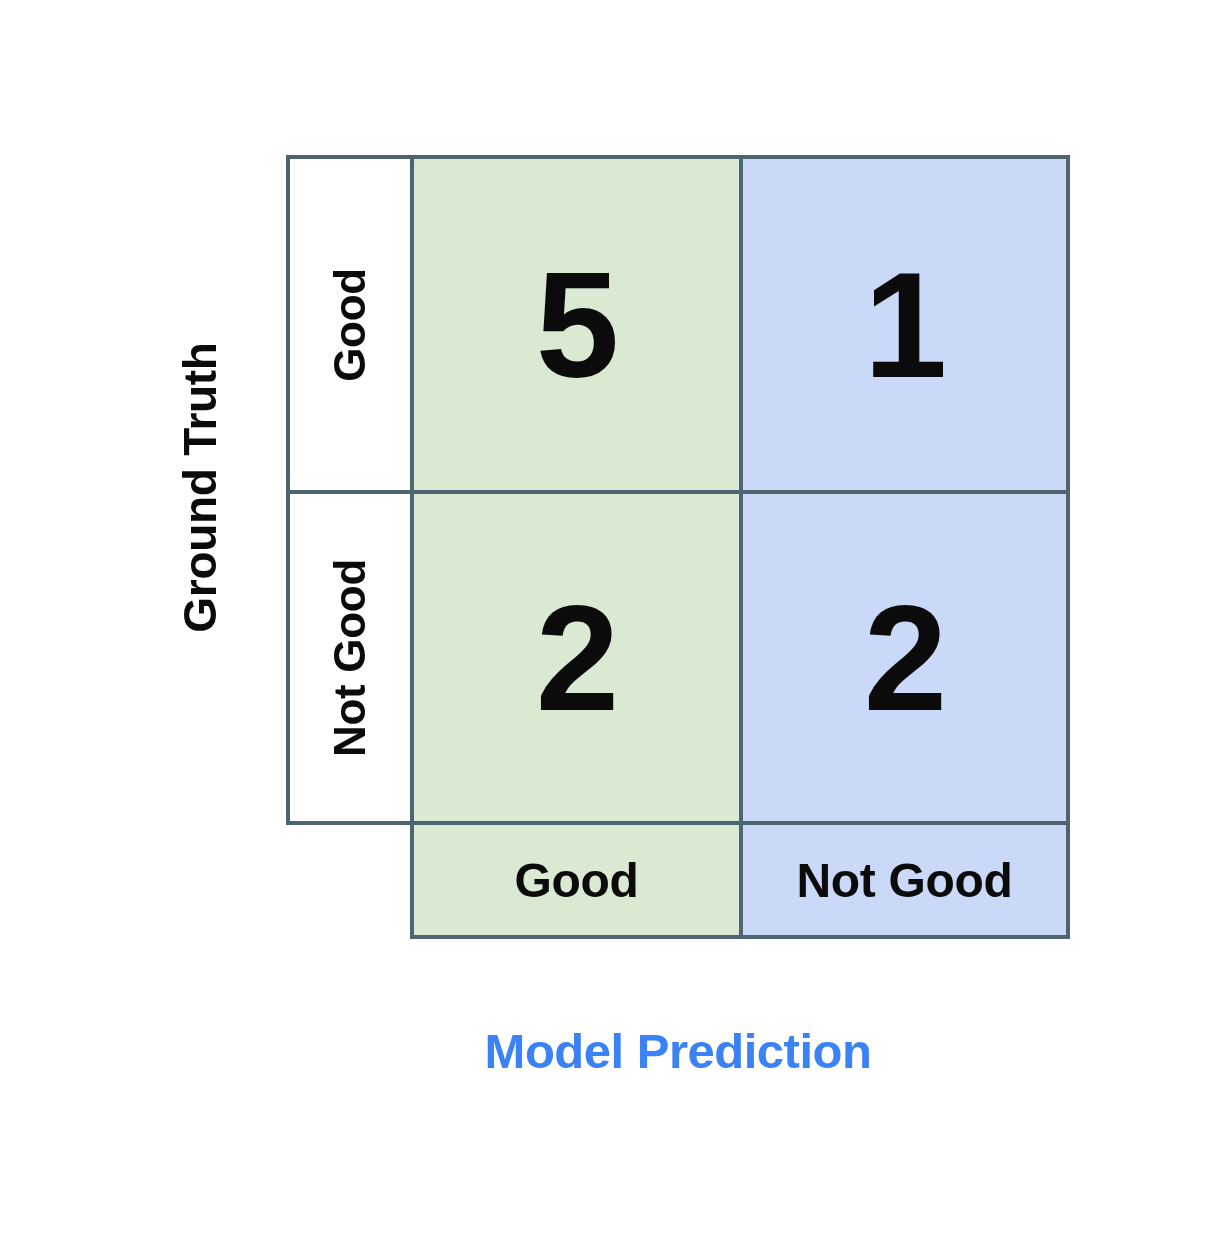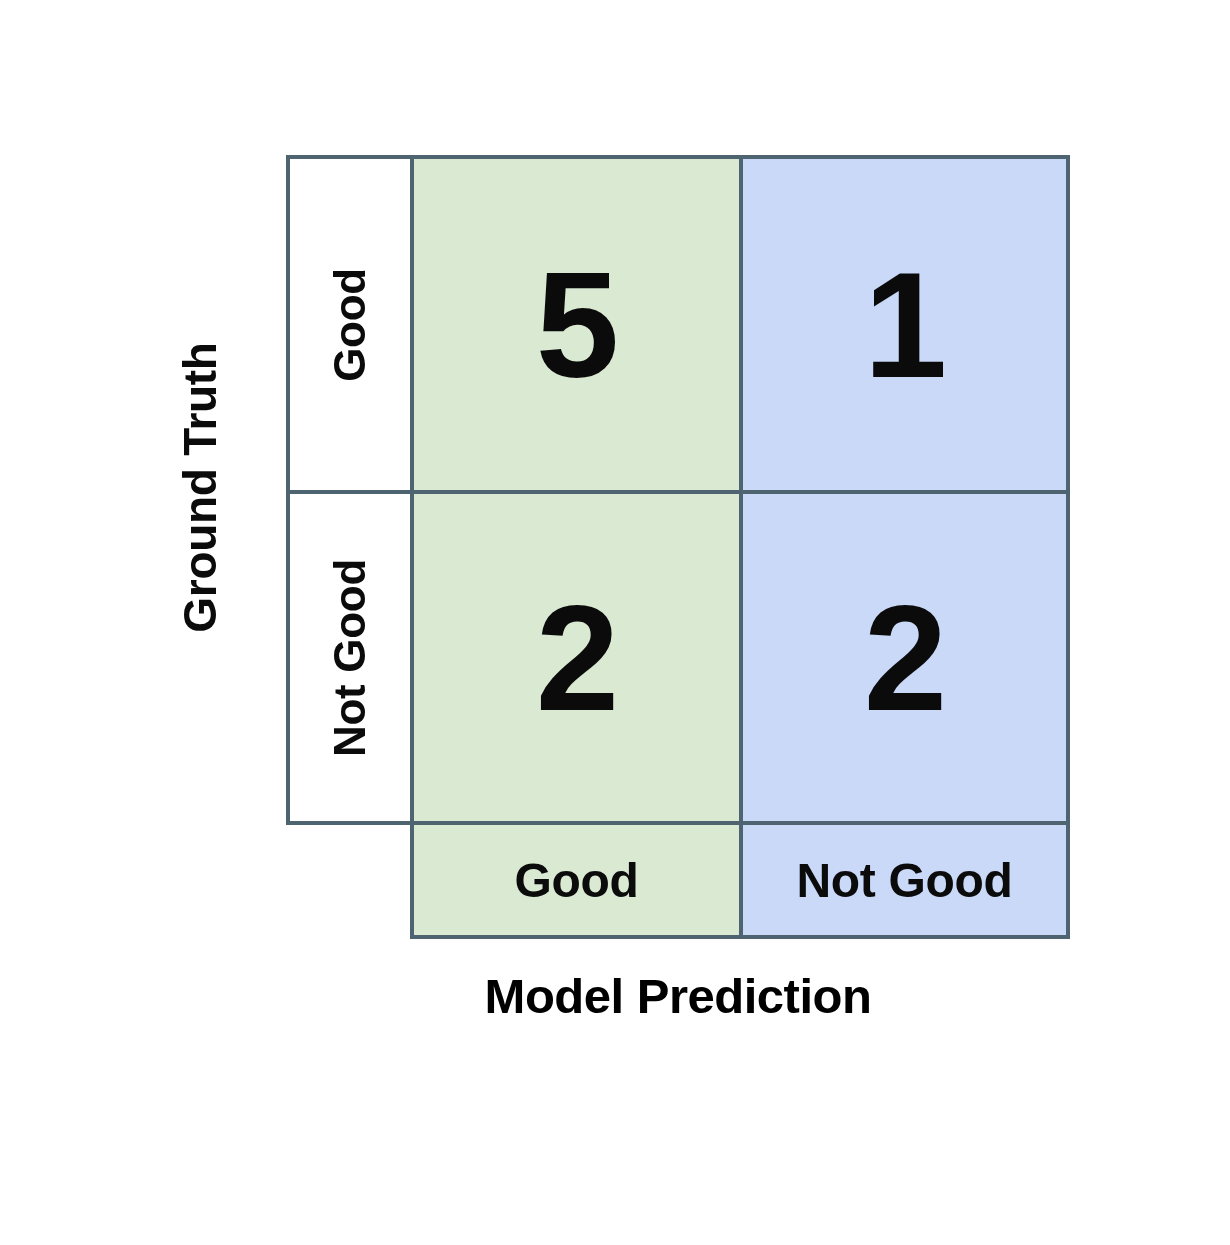--- a/index.html
+++ b/index.html
@@ -101,30 +101,30 @@
     font-weight: 700;
     letter-spacing: -0.3px;
     color: #0b0b0b;
     white-space: nowrap;
   }
 
   
   .x-axis-title {
     position: absolute;
     left: 286px;
-    top: 961px;
+    top: 1016px;
     width: 784px;
     height: 70px;
     display: flex;
     align-items: center;
     justify-content: center;
     font-size: 49px;
     font-weight: 700;
     letter-spacing: -0.5px;
-    color: #000000;
+    color: #3b82f6;
     white-space: nowrap;
   }
 </style>
 </head>
 <body>
 
 <div id="stage">
 
   <div class="y-axis-title">Ground Truth</div>
 

